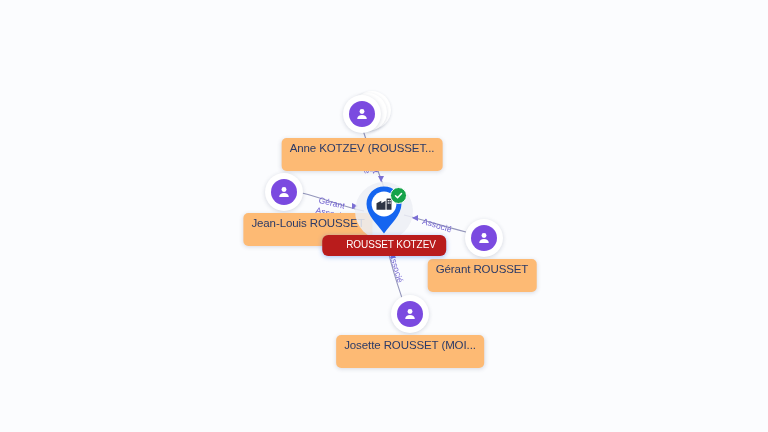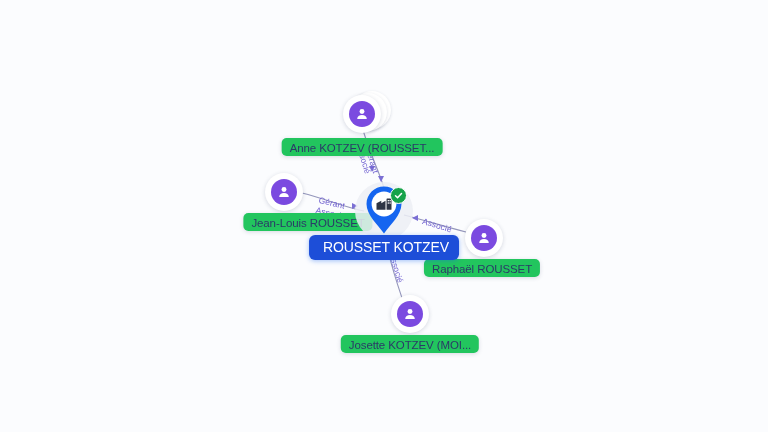--- a/index.html
+++ b/index.html
@@ -67,33 +67,33 @@
   }
   .avatar-circle svg { display: block; }
 
   
   .node-label {
     position: absolute;
     white-space: nowrap;
     font-size: 11.5px;
     line-height: 1;
     color: #2b3a67;
-    background: #22c55e;
+    background: #fdba74;
     border-radius: 5px;
-    padding: 5px 8px 1px 8px;
+    padding: 5px 8px 16px 8px;
     box-shadow: 0 1px 4px rgba(40,50,90,0.17);
     transform: translateX(-50%);
     letter-spacing: -0.1px;
   }
   .node-label.center-pill {
-    background: #1d4ed8;
+    background: #b91c1c;
     color: #ffffff;
-    font-size: 14px;
+    font-size: 10px;
     border-radius: 6px;
-    padding: 5px 10px 6px 14px;
+    padding: 5px 10px 6px 24px;
     box-shadow: 0 1px 5px rgba(21,101,240,0.40);
   }
 
   
   .pin-halo {
     position: absolute;
     width: 58px;
     height: 58px;
     left: -29px;
     top: -29px;
@@ -205,33 +205,33 @@
 
   <div class="node" style="left:484px; top:238px;">
     <div class="avatar-wrap">
       <div class="avatar-circle">
         <svg width="16" height="16" viewBox="0 0 24 24" fill="#ffffff">
           <circle cx="12" cy="8.2" r="3.7"></circle>
           <path d="M4.8 19.4c0-3.8 3.2-5.9 7.2-5.9s7.2 2.1 7.2 5.9z"></path>
         </svg>
       </div>
     </div>
-    <div class="node-label" style="left:-2px; top:21px;">Raphaël ROUSSET</div>
+    <div class="node-label" style="left:-2px; top:21px;">Gérant ROUSSET</div>
   </div>
 
   <div class="node" style="left:410px; top:314px;">
     <div class="avatar-wrap">
       <div class="avatar-circle">
         <svg width="16" height="16" viewBox="0 0 24 24" fill="#ffffff">
           <circle cx="12" cy="8.2" r="3.7"></circle>
           <path d="M4.8 19.4c0-3.8 3.2-5.9 7.2-5.9s7.2 2.1 7.2 5.9z"></path>
         </svg>
       </div>
     </div>
-    <div class="node-label" style="left:0px; top:21px;">Josette KOTZEV (MOI...</div>
+    <div class="node-label" style="left:0px; top:21px;">Josette ROUSSET (MOI...</div>
   </div>
 
   <div class="node" style="left:384px; top:211px;">
     <div class="pin-halo"></div>
 
     <div class="pin-shape">
       <svg width="38" height="50" viewBox="0 0 38 50">
         <path d="M19 1.5 C 9.3 1.5 1.5 9.3 1.5 19 C 1.5 30 13 40 19 48.5 C 25 40 36.5 30 36.5 19 C 36.5 9.3 28.7 1.5 19 1.5 Z" fill="#1565f0"></path>
         <circle cx="19" cy="19" r="12.4" fill="#ffffff"></circle>
       </svg>

